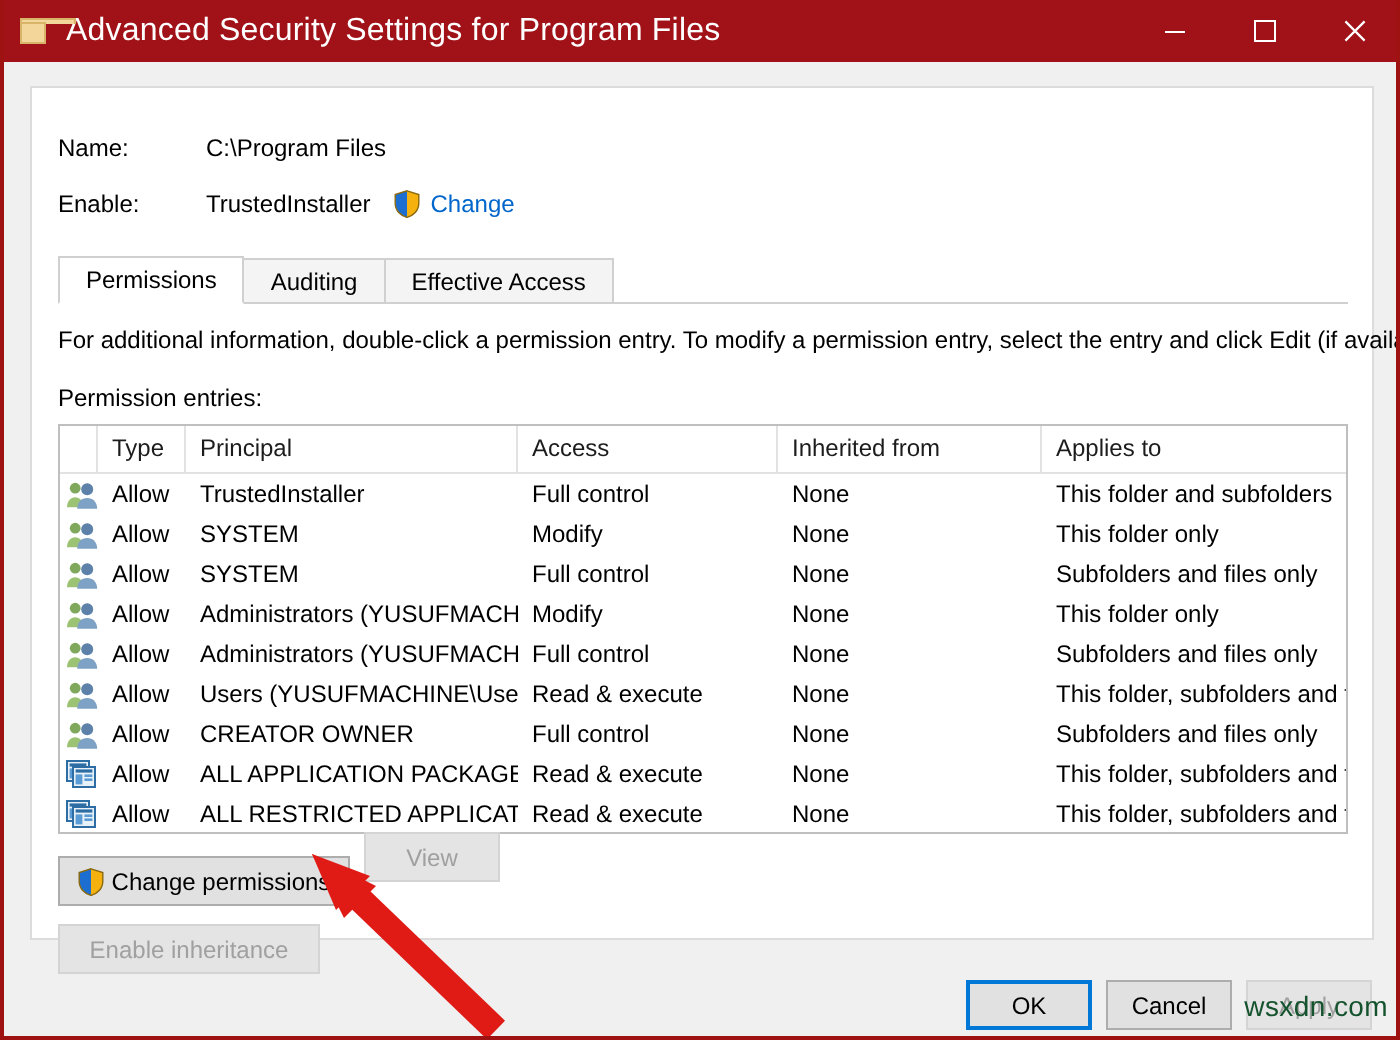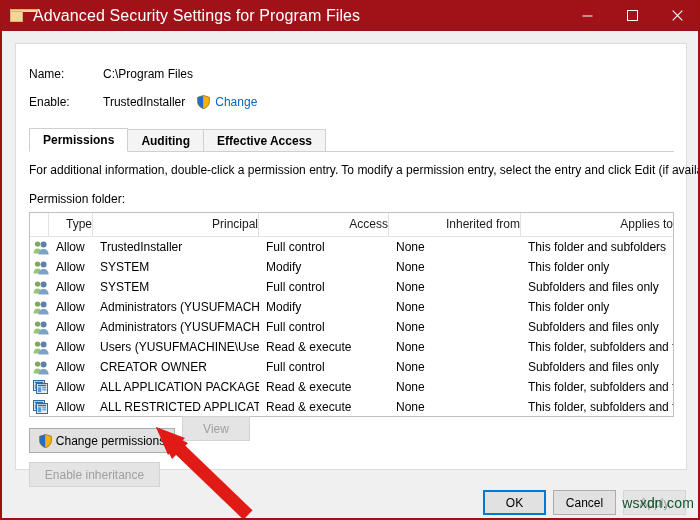--- a/index.html
+++ b/index.html
@@ -145,21 +145,20 @@
   
   #tabstrip {
     position: absolute;
     left: 13px;
     top: 83px;
     right: 12px;
     height: 24px;
     border-bottom: 1px solid #d0d0d0;
     display: flex;
     align-items: flex-end;
-    font-weight: bold;
   }
   .tab {
     height: 22px;
     line-height: 22px;
     padding: 0 13px;
     font-size: 12px;
     border: 1px solid #d0d0d0;
     border-bottom: none;
     background: #f4f4f4;
     color: #000;
@@ -217,21 +216,20 @@
   .hcell {
     box-sizing: border-box;
     border-right: 1px solid #e2e2e2;
     padding-left: 7px;
     line-height: 23px;
     font-size: 12px;
     color: #1c1c1c;
     overflow: hidden;
     white-space: nowrap;
     cursor: default;
-    text-align: right;
   }
   .c-icon { width: 19px; flex: 0 0 19px; padding-left: 0; }
   .c-type { width: 44px; flex: 0 0 44px; }
   .c-prin { width: 166px; flex: 0 0 166px; }
   .c-acc  { width: 130px; flex: 0 0 130px; }
   .c-inh  { width: 132px; flex: 0 0 132px; }
   .c-app  { flex: 1 1 auto; border-right: none; }
 
   .lv-row {
     display: flex;
@@ -414,21 +412,21 @@
         </span>
       </div>
 
       <div id="tabstrip">
         <div class="tab active">Permissions</div>
         <div class="tab">Auditing</div>
         <div class="tab">Effective Access</div>
       </div>
 
       <div id="info-text">For additional information, double-click a permission entry. To modify a permission entry, select the entry and click Edit (if available).</div>
-      <div id="entries-label">Permission folder:</div>
+      <div id="entries-label">Permission entries:</div>
 
       <div id="listview">
         <div id="lv-header">
           <div class="hcell c-icon"></div>
           <div class="hcell c-type">Type</div>
           <div class="hcell c-prin">Principal</div>
           <div class="hcell c-acc">Access</div>
           <div class="hcell c-inh">Inherited from</div>
           <div class="hcell c-app">Applies to</div>
         </div>

